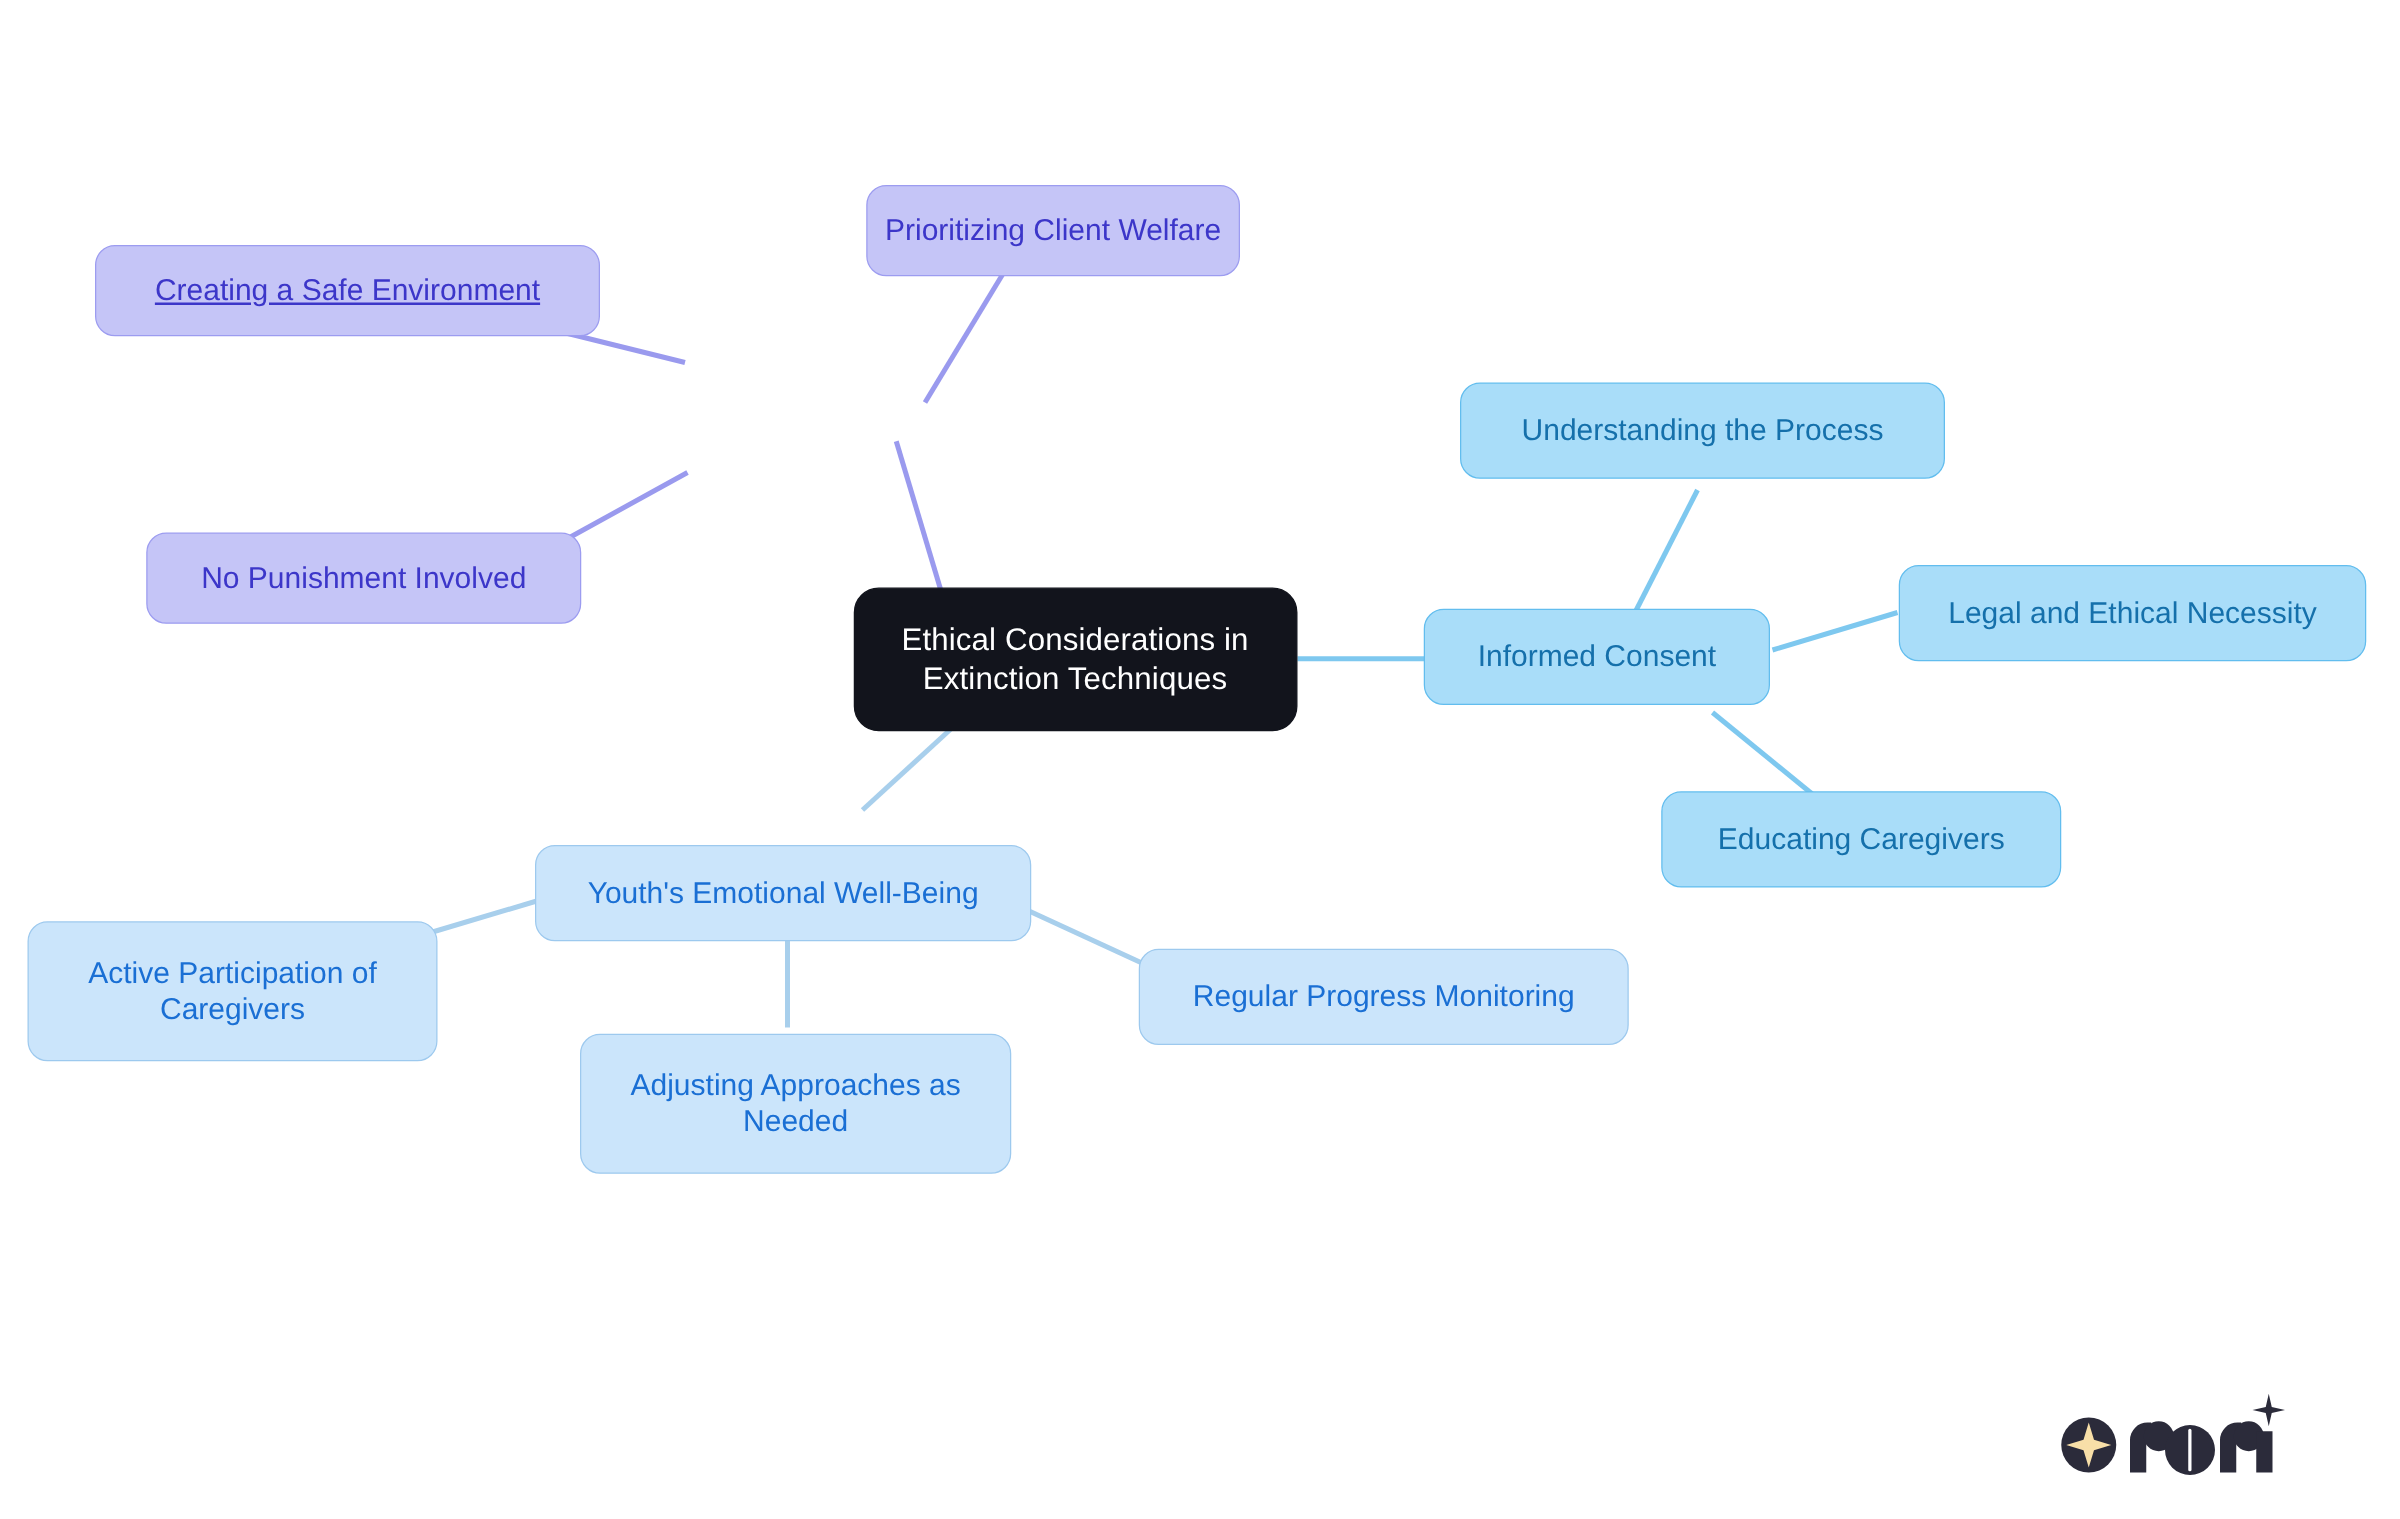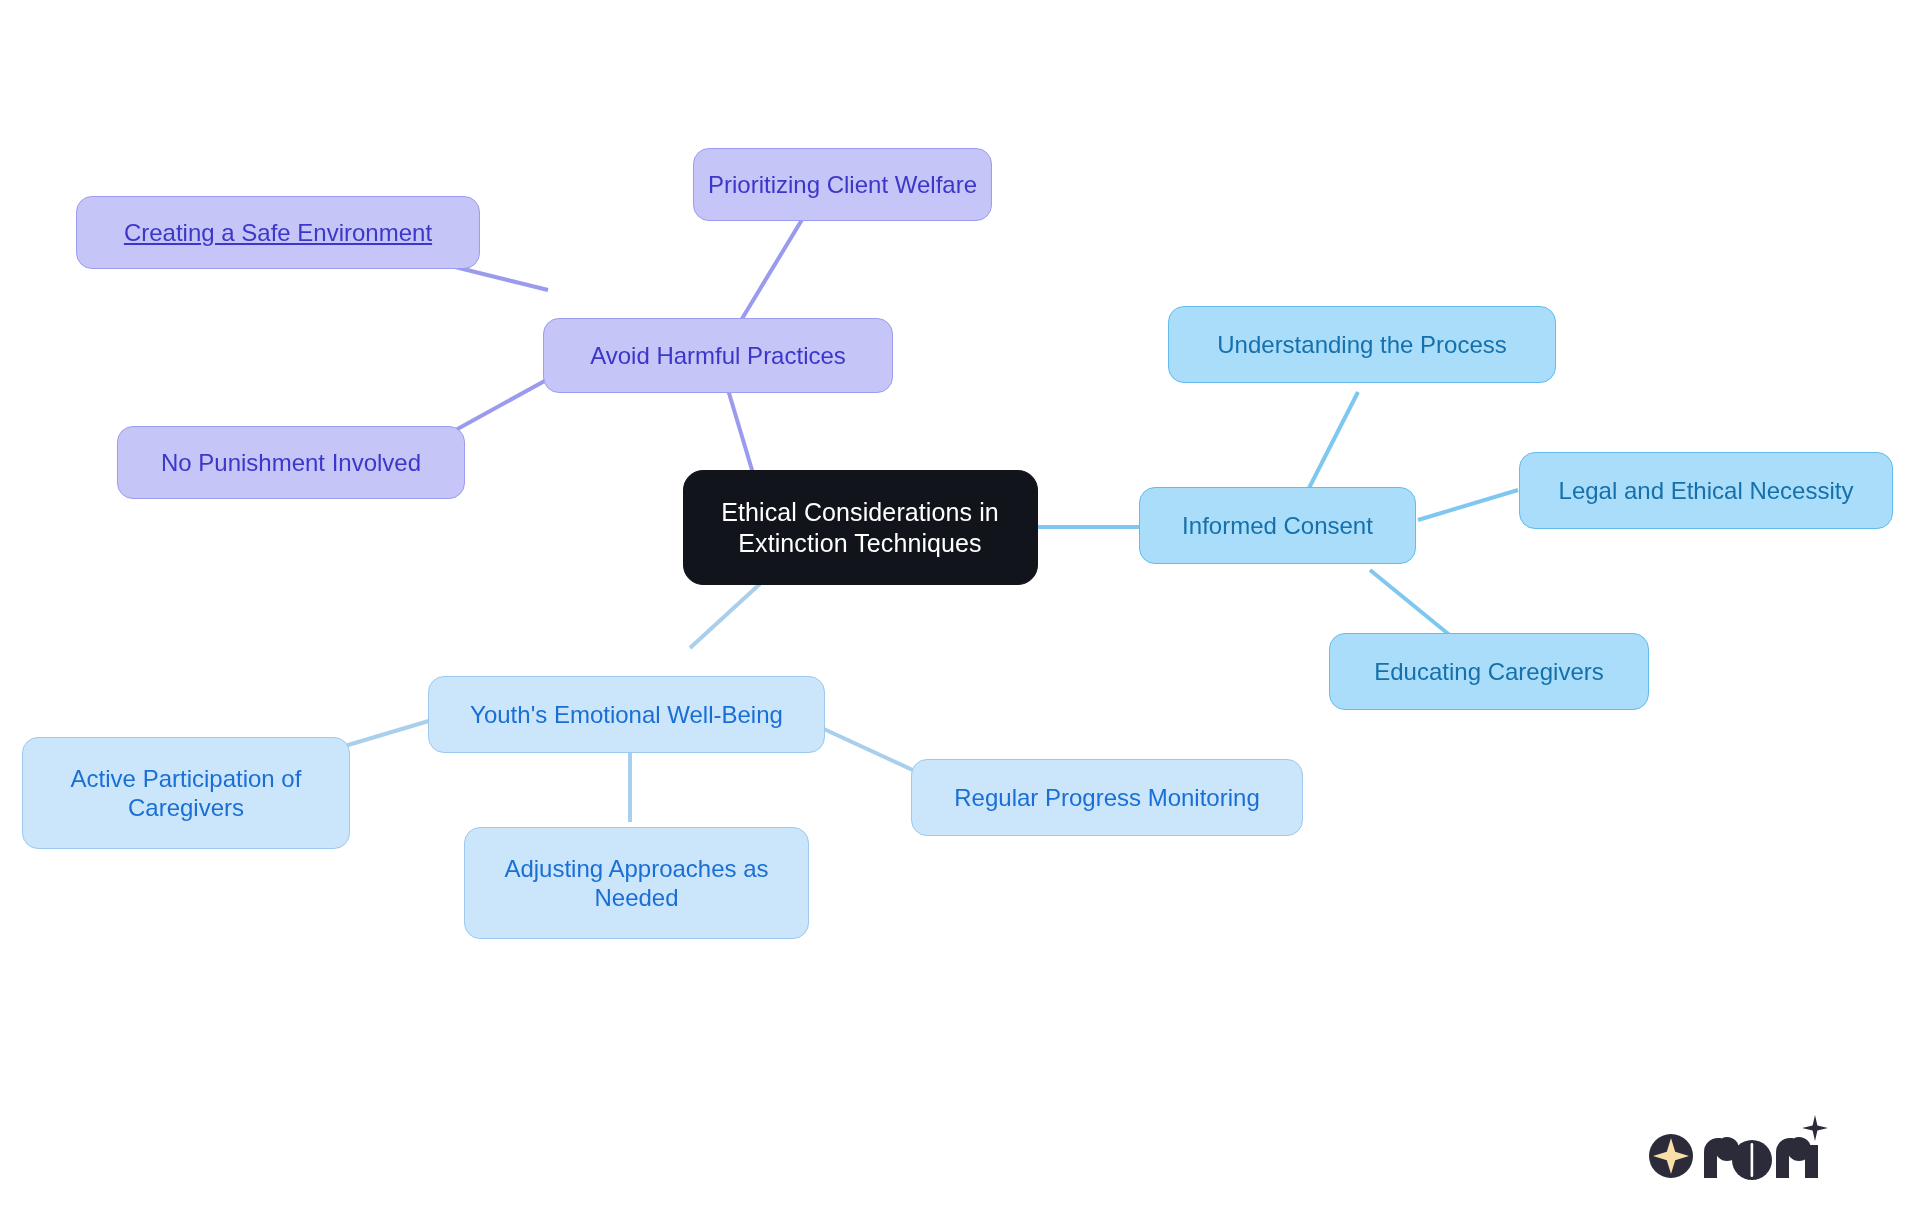--- a/index.html
+++ b/index.html
@@ -116,21 +116,20 @@
     <path d="M 432 720 L 338 748" stroke="#a8cfec" stroke-width="4" fill="none"></path>
 
     <path d="M 630 724 L 630 822" stroke="#a8cfec" stroke-width="4" fill="none"></path>
 
     <path d="M 800 718 L 930 778" stroke="#a8cfec" stroke-width="4" fill="none"></path>
   </svg>
 
   <div class="node root" style="left:683px; top:470px; width:355px; height:115px;padding-left:13px;">Ethical Considerations in
 Extinction Techniques</div>
 
-  <div class="node purple" style="left:543px; top:318px; width:350px; height:75px;">Avoid Harmful Practices</div>
 
   <div class="node purple" style="left:671px; top:148px; width:299px; height:73px;margin-left:22px;">Prioritizing Client Welfare</div>
 
   <div class="node purple" style="left:76px; top:196px; width:404px; height:73px;text-decoration:underline;">Creating a Safe Environment</div>
 
   <div class="node purple" style="left:117px; top:426px; width:348px; height:73px;">No Punishment Involved</div>
 
   <div class="node blue" style="left:1139px; top:487px; width:277px; height:77px;">Informed Consent</div>
 
   <div class="node blue" style="left:1168px; top:306px; width:388px; height:77px;text-align:right;">Understanding the Process</div>

